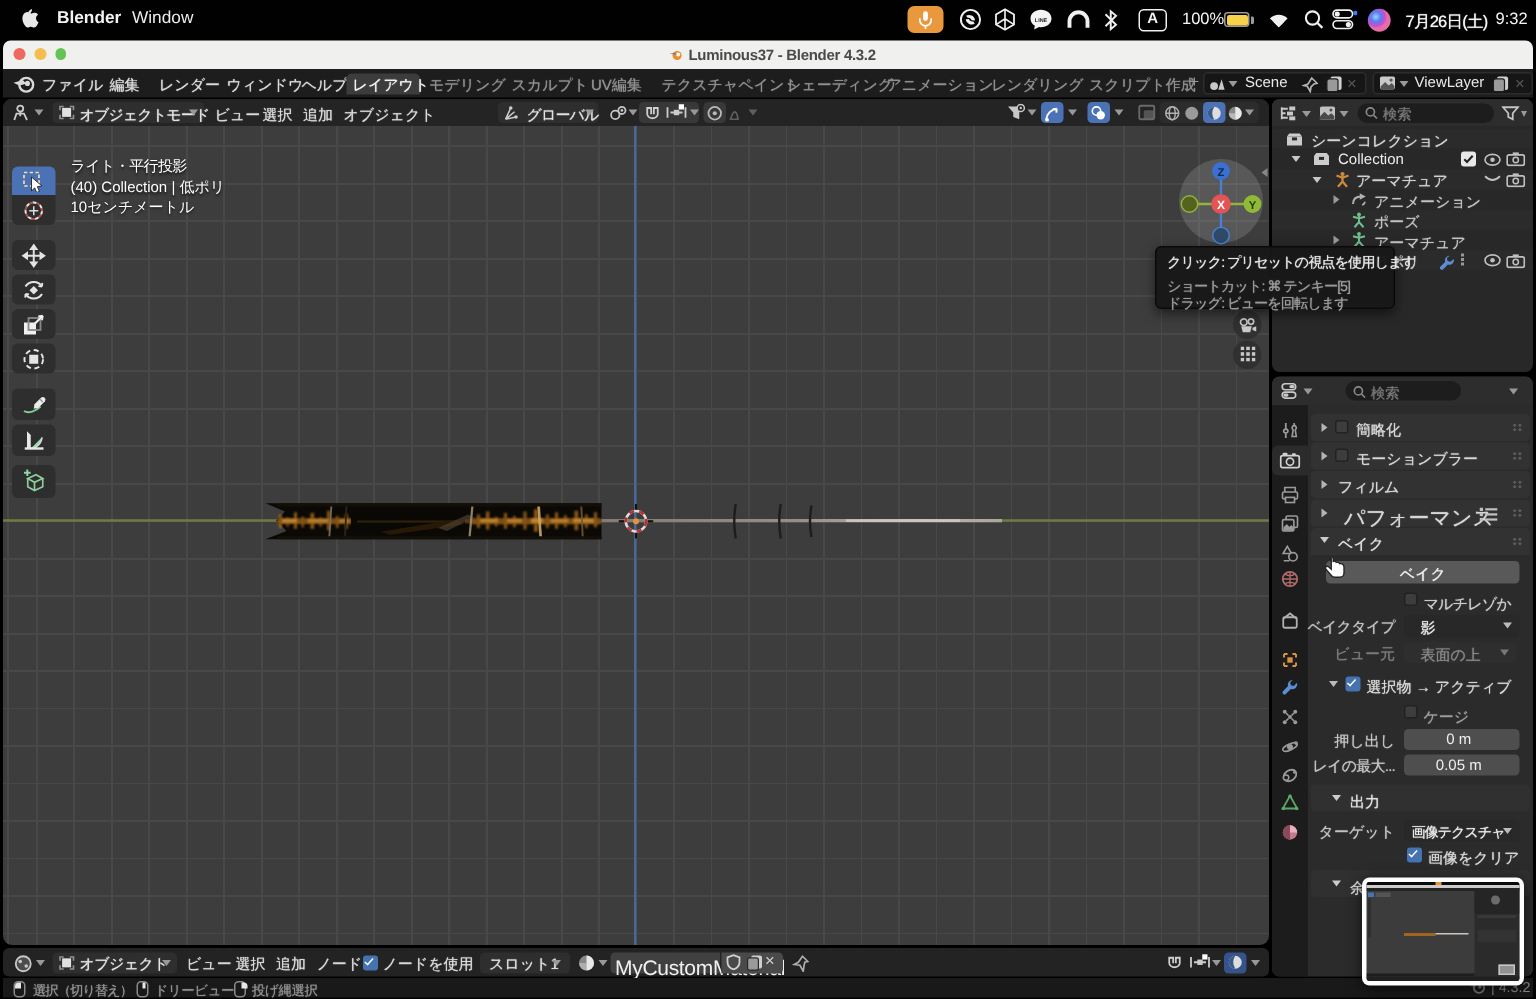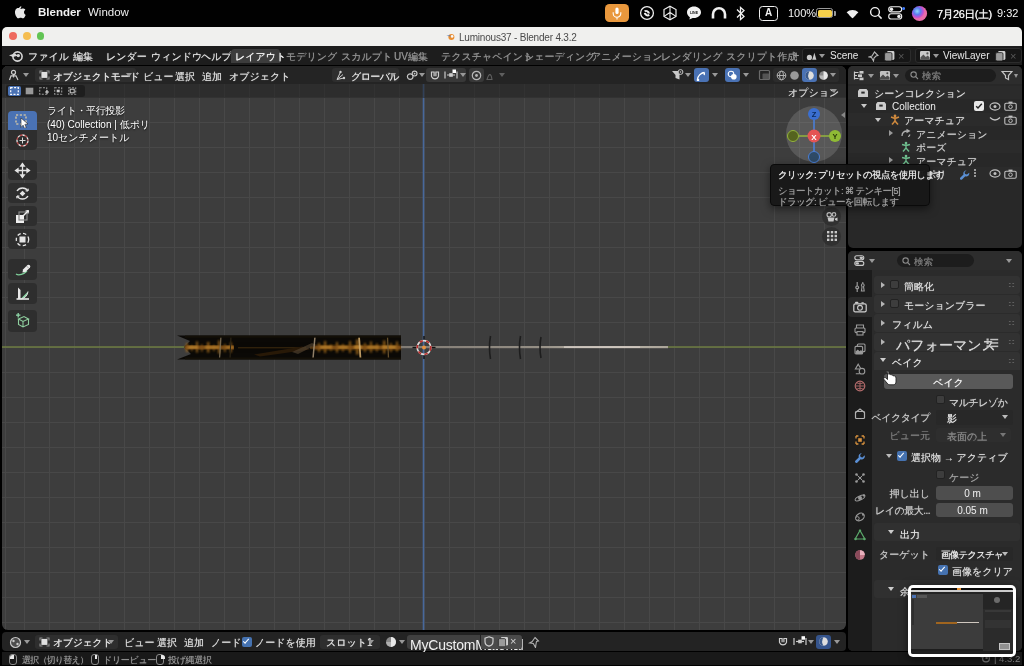--- a/index.html
+++ b/index.html
@@ -84,21 +84,21 @@
 
 <div class="a" style="left:2px;top:27px;width:1020px;height:19px;background:#f0f0ee;border-radius:5px 5px 0 0">
  <div class="a" style="left:7.2px;top:5.4px;width:7.8px;height:7.8px;border-radius:50%;background:#ee6a5f"></div>
  <div class="a" style="left:20.9px;top:5.4px;width:7.8px;height:7.8px;border-radius:50%;background:#f5bd50"></div>
  <div class="a" style="left:34.6px;top:5.4px;width:7.8px;height:7.8px;border-radius:50%;background:#62c454"></div>
  <svg class="a" style="left:444px;top:6px" width="9" height="8" viewBox="0 0 10 9" opacity="0.8">
       <circle cx="6" cy="4.5" r="3.4" fill="#ea7600"></circle>
       <circle cx="6.8" cy="3.8" r="1.5" fill="#fff"></circle>
       <path d="M.2 3.2 4 2.6l2 1.4z" fill="#2a5caa"></path>
     </svg>
- <div class="a" style="left:457px;top:5px;font-size:10px;font-weight:normal;color:#4a4a4a;letter-spacing:-0.2px">Luminous37 - Blender 4.3.2</div>
+ <div class="a" style="left:457px;top:5px;font-size:10px;font-weight:bold;color:#4a4a4a;letter-spacing:-0.2px">Luminous37 - Blender 4.3.2</div>
 </div>
 
 <div class="a" style="left:2px;top:46px;width:1020px;height:19px;background:#1d1d1d">
  <svg class="a" style="left:6px;top:2.5px" width="16" height="14" viewBox="0 0 16 14">
       <circle cx="9.5" cy="7.5" r="4.6" fill="none" stroke="#d8d8d8" stroke-width="1.6"></circle>
       <circle cx="10.3" cy="6.6" r="1.7" fill="#d8d8d8"></circle>
       <path d="M1 6.2 7.2 4.4 9.6 6.8 4.8 8z" fill="#d8d8d8"></path>
     </svg>
  <div class="a jp" style="left:26px;top:4px;font-size:10px;color:#dadada">ファイル</div>
  <div class="a jp" style="left:71px;top:4px;font-size:10px;color:#dadada">編集</div>
@@ -339,44 +339,20 @@
         <path d="M5.5 1.2 A4.3 4.3 0 0 0 5.5 9.8 A8 8 0 0 1 5.5 1.2" fill="#3a5a8c"></path>
       </svg>
   <svg class="a" style="left:816px;top:3.5px" width="11" height="11" viewBox="0 0 11 11">
         <circle cx="5.5" cy="5.5" r="4.3" fill="#888"></circle>
         <path d="M5.5 1.2 A4.3 4.3 0 0 1 5.5 9.8z" fill="#e8e8e8"></path>
         <path d="M5.5 5.5 L1.2 5.5 A4.3 4.3 0 0 0 5.5 9.8z" fill="#e8e8e8" opacity="0.5"></path>
       </svg>
   <div class="chd a" style="left:828px;top:7px"></div>
  </div>
 
- <div class="a" style="left:0;top:17.5px;width:844px;height:14.5px;background:rgba(32,32,32,0.55)">
-  <div class="a" style="left:4px;top:1.5px;width:79px;height:12px;background:#1e1e1e;border-radius:3px"></div>
-  <div class="a" style="left:6px;top:2.5px;width:13px;height:10px;background:#4a72b4;border-radius:2px"></div>
-  <svg class="a" style="left:8px;top:3.5px" width="9" height="8" viewBox="0 0 9 8">
-        <rect x="0.7" y="0.7" width="7.6" height="6.6" fill="none" stroke="#fff" stroke-width="1.2" stroke-dasharray="2 1.4"></rect>
-      </svg>
-  <svg class="a" style="left:23px;top:3.5px" width="9" height="8" viewBox="0 0 9 8">
-        <rect x="0.7" y="0.7" width="7.6" height="6.6" fill="#999"></rect>
-      </svg>
-  <svg class="a" style="left:37px;top:3.5px" width="10" height="8" viewBox="0 0 10 8">
-        <rect x="0.7" y="0.7" width="7 " height="6.6" fill="none" stroke="#999" stroke-width="1.1" stroke-dasharray="2 1.3"></rect>
-        <path d="M6 5h4M8 3v4" stroke="#ccc" stroke-width="1.2"></path>
-      </svg>
-  <svg class="a" style="left:52px;top:3.5px" width="10" height="8" viewBox="0 0 10 8">
-        <rect x="0.7" y="0.7" width="7" height="6.6" fill="none" stroke="#999" stroke-width="1.1" stroke-dasharray="2 1.3"></rect>
-        <rect x="2.7" y="2.7" width="3" height="2.6" fill="#ccc"></rect>
-      </svg>
-  <svg class="a" style="left:66px;top:3.5px" width="10" height="8" viewBox="0 0 10 8">
-        <rect x="0.7" y="0.7" width="7" height="6.6" fill="none" stroke="#999" stroke-width="1.1" stroke-dasharray="2 1.3"></rect>
-        <rect x="2.2" y="2.2" width="4" height="3.6" fill="none" stroke="#ccc" stroke-width="1"></rect>
-      </svg>
-  <div class="a jp" style="left:786px;top:2px;font-size:10px;color:#cfcfcf">オプション</div>
-  <div class="chd a" style="left:829px;top:5.5px"></div>
- </div>
 
  <div class="a" style="left:6px;top:45px;width:29px;height:19px;background:#4a72b4;border-radius:4px 4px 0 0"></div>
  <svg class="a" style="left:13px;top:48px" width="15" height="14" viewBox="0 0 15 14">
       <rect x="1" y="1" width="10" height="9" fill="none" stroke="#ffe0a0" stroke-width="1.1" stroke-dasharray="2.2 1.6"></rect>
       <path d="M6 4 13 10 9.9 10.4 11.3 13.6 9.4 14.3 8.1 11.2 6 13.4z" fill="#fff" stroke="#222" stroke-width="0.6"></path>
     </svg>
  <div class="a" style="left:6px;top:64px;width:29px;height:20px;background:#2e2e2e;border-radius:0 0 4px 4px"></div>
  <svg class="a" style="left:12px;top:66px" width="17" height="17" viewBox="0 0 17 17">
       <circle cx="8.5" cy="8.5" r="5.5" fill="none" stroke="#e8e8e8" stroke-width="1.3" stroke-dasharray="2.8 2.2"></circle>
       <circle cx="8.5" cy="8.5" r="5.5" fill="none" stroke="#b85050" stroke-width="1.3" stroke-dasharray="2.8 2.2" stroke-dashoffset="2.5"></circle>

